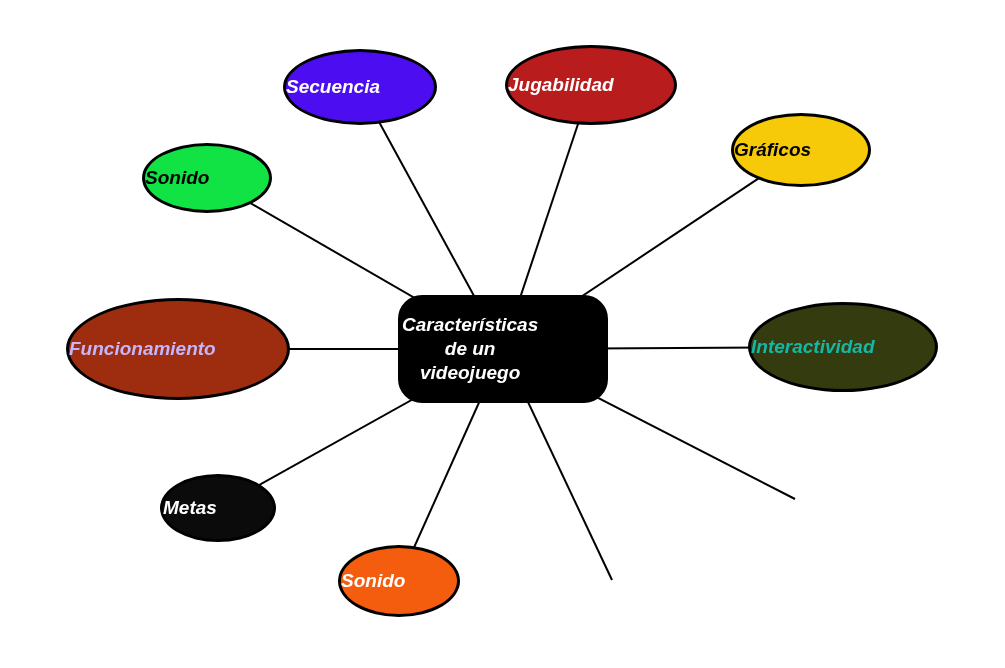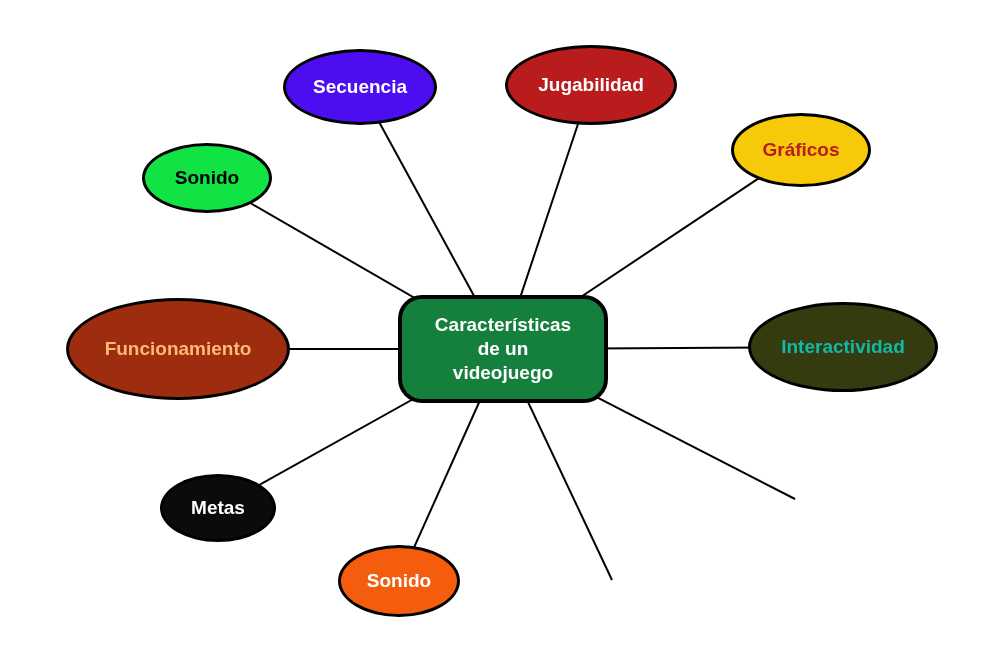--- a/index.html
+++ b/index.html
@@ -23,28 +23,28 @@
     height: 668px;
   }
   .edges line {
     stroke: #000000;
     stroke-width: 2;
   }
   .node {
     position: absolute;
     display: flex;
     align-items: center;
-    justify-content: center;
     box-sizing: border-box;
     border: 3.5px solid #000000;
     border-radius: 50%;
     text-align: center;
     font-weight: bold;
     font-size: 19px;
     color: #ffffff;
+    font-style: italic;
   }
   .node .label {
     white-space: pre-line;
     line-height: 1.25;
   }
   .center-node {
     border-radius: 24px;
     border-width: 4px;
   }
   
@@ -71,53 +71,53 @@
     <line x1="503" y1="349" x2="801" y2="150"></line>
     <line x1="503" y1="349" x2="843" y2="347"></line>
     <line x1="503" y1="349" x2="795" y2="499"></line>
     <line x1="503" y1="349" x2="612" y2="580"></line>
     <line x1="503" y1="349" x2="399" y2="581"></line>
     <line x1="503" y1="349" x2="218" y2="508"></line>
     <line x1="503" y1="349" x2="178" y2="349"></line>
     <line x1="503" y1="349" x2="207" y2="178"></line>
   </svg>
 
-  <div class="node center-node" style="background-color: #15803d; color: rgb(255, 255, 255);">
+  <div class="node center-node" style="background-color: #000000; color: rgb(255, 255, 255);">
     <span class="label">Características
 de un
 videojuego</span>
   </div>
 
   <div class="node n-secuencia" style="background-color: rgb(76, 13, 240); color: rgb(255, 255, 255);">
     <span class="label">Secuencia</span>
   </div>
 
   <div class="node n-jugabilidad" style="background-color: #b91c1c; color: rgb(255, 255, 255);">
     <span class="label">Jugabilidad</span>
   </div>
 
-  <div class="node n-graficos" style="background-color: rgb(246, 201, 9); color: #b91c1c;">
+  <div class="node n-graficos" style="background-color: rgb(246, 201, 9); color: #000000;">
     <span class="label">Gráficos</span>
   </div>
 
   <div class="node n-interactividad" style="background-color: rgb(52, 59, 14); color: #14b8a6;">
     <span class="label">Interactividad</span>
   </div>
 
 
 
   <div class="node n-reglas" style="background-color: rgb(244, 92, 14); color: rgb(255, 255, 255);">
     <span class="label">Sonido</span>
   </div>
 
   <div class="node n-metas" style="background-color: rgb(11, 11, 11); color: rgb(255, 255, 255);">
     <span class="label">Metas</span>
   </div>
 
-  <div class="node n-funcionamiento" style="background-color: rgb(158, 44, 15); color: #fdba74;">
+  <div class="node n-funcionamiento" style="background-color: rgb(158, 44, 15); color: #c4b5fd;">
     <span class="label">Funcionamiento</span>
   </div>
 
   <div class="node n-sonido" style="background-color: rgb(16, 227, 67); color: #000000;">
     <span class="label">Sonido</span>
   </div>
 
 </div>
 
 </body></html>

